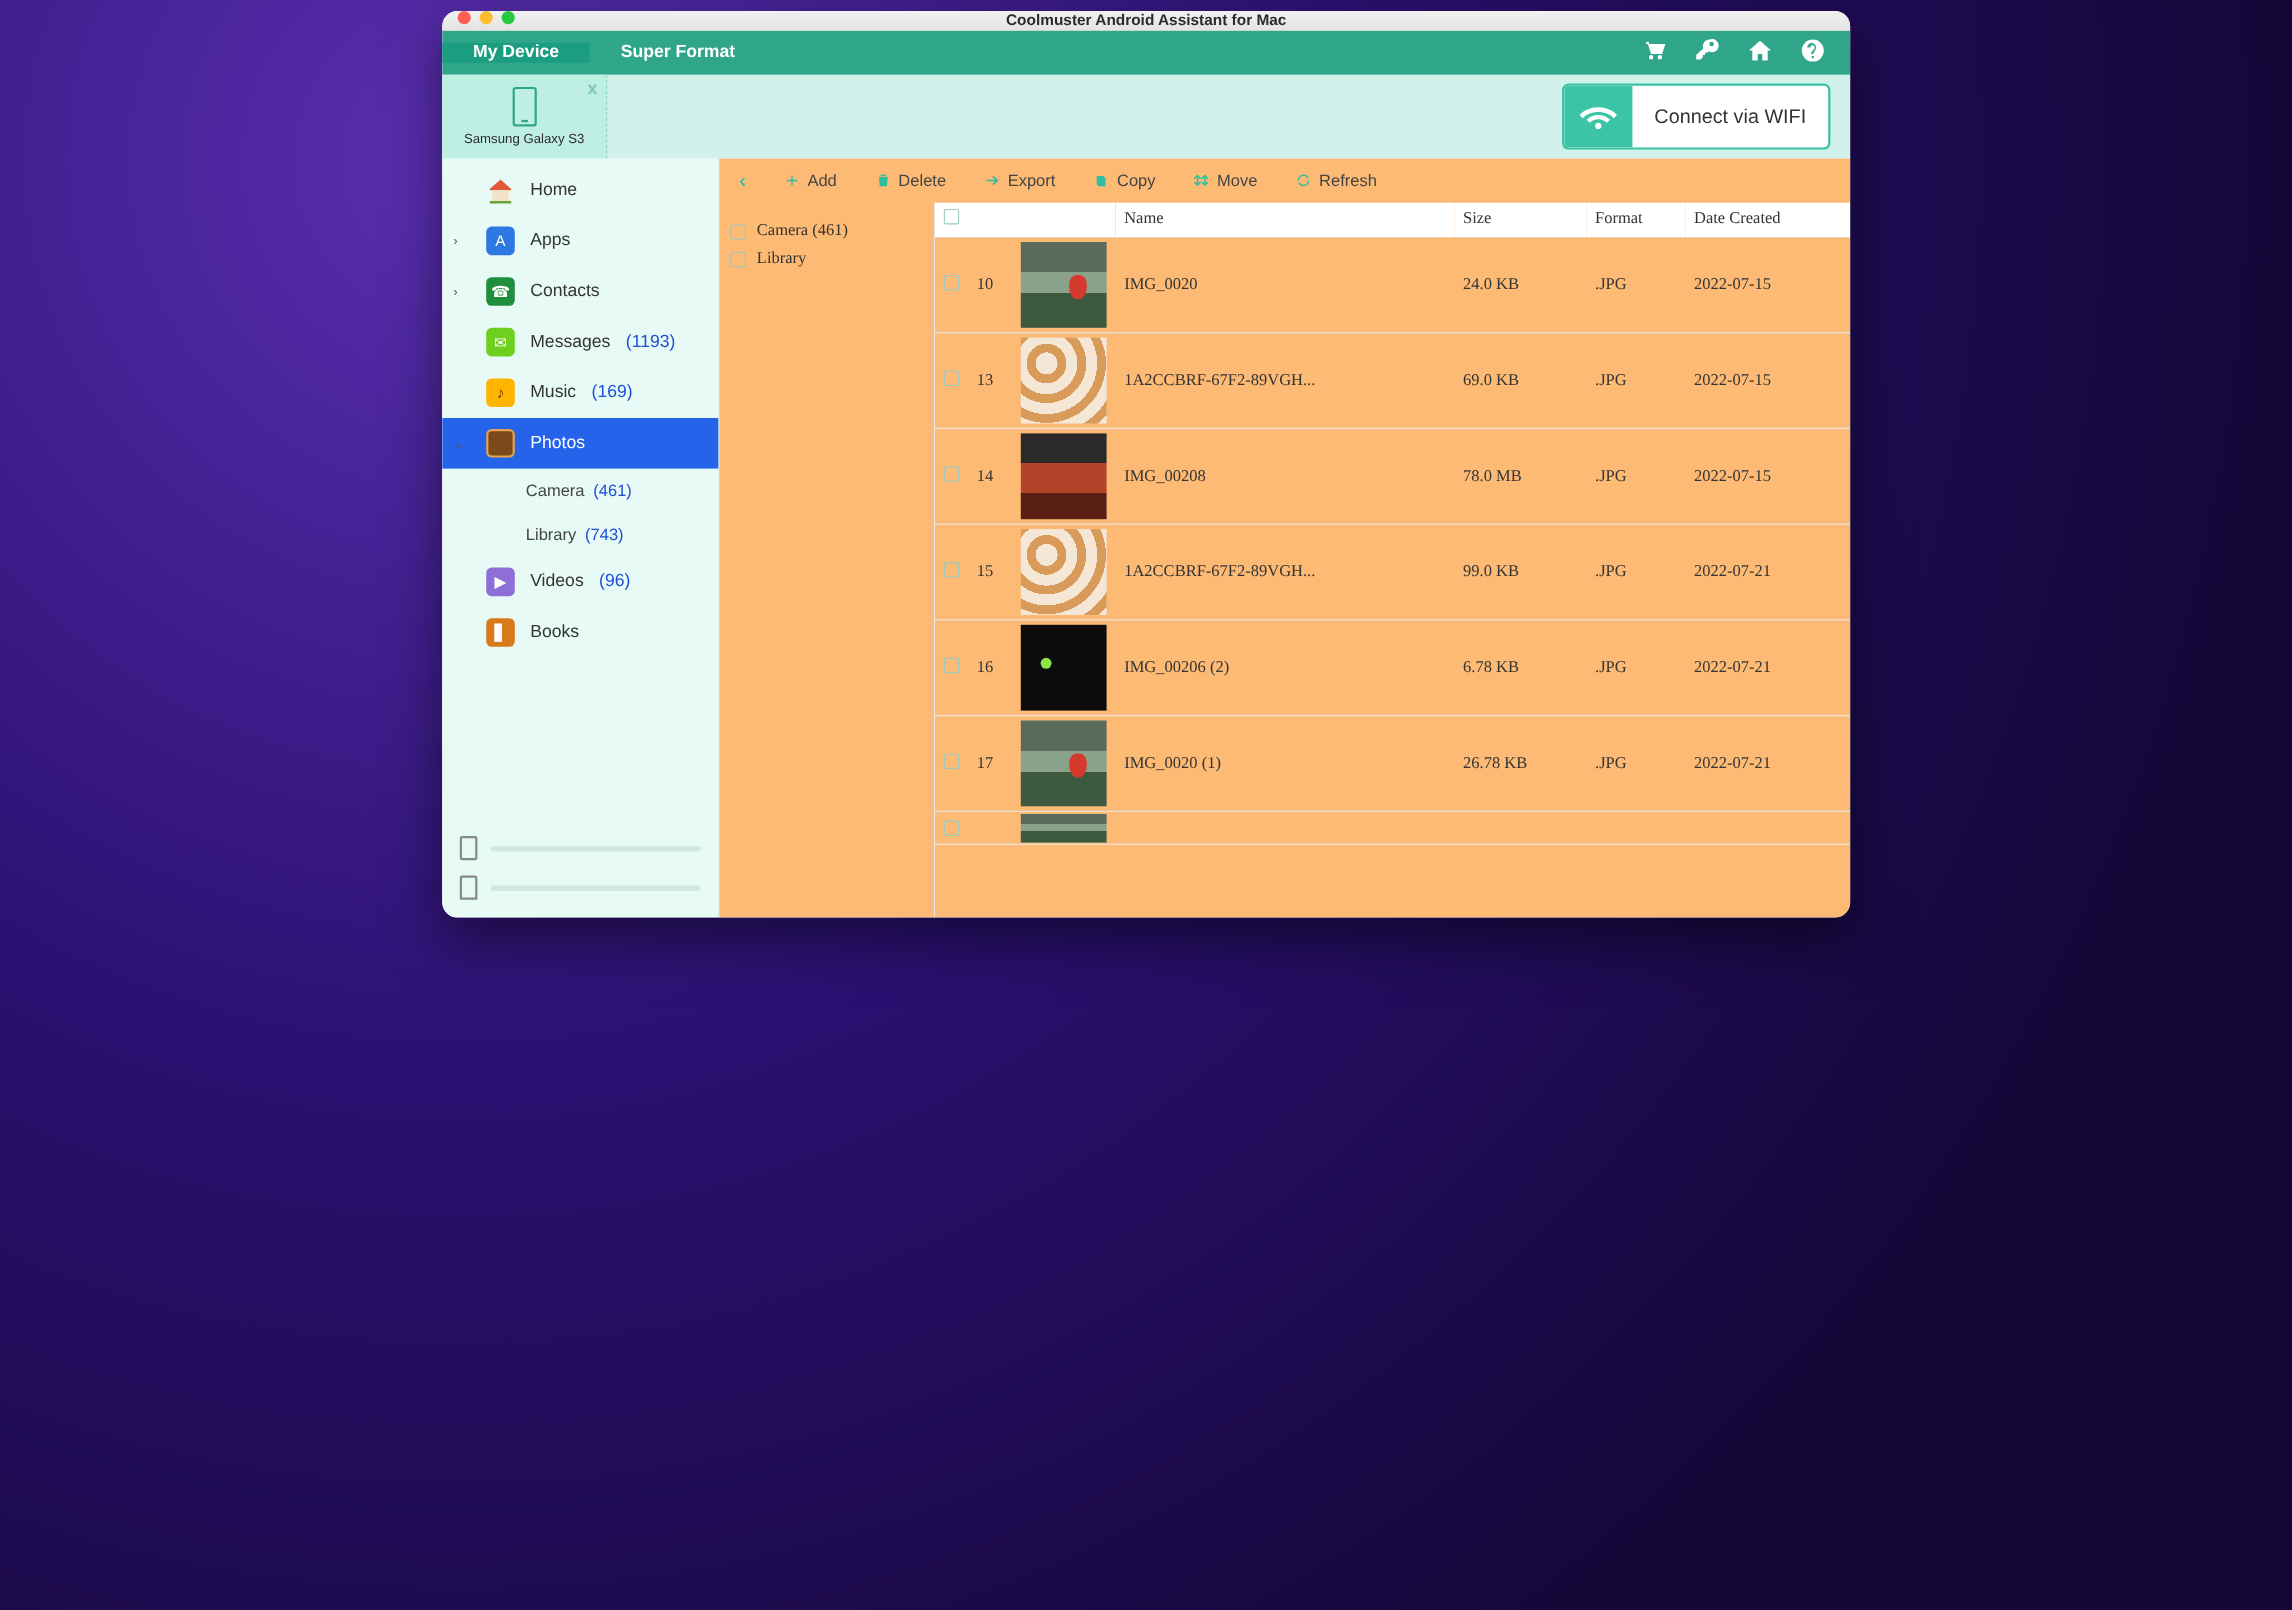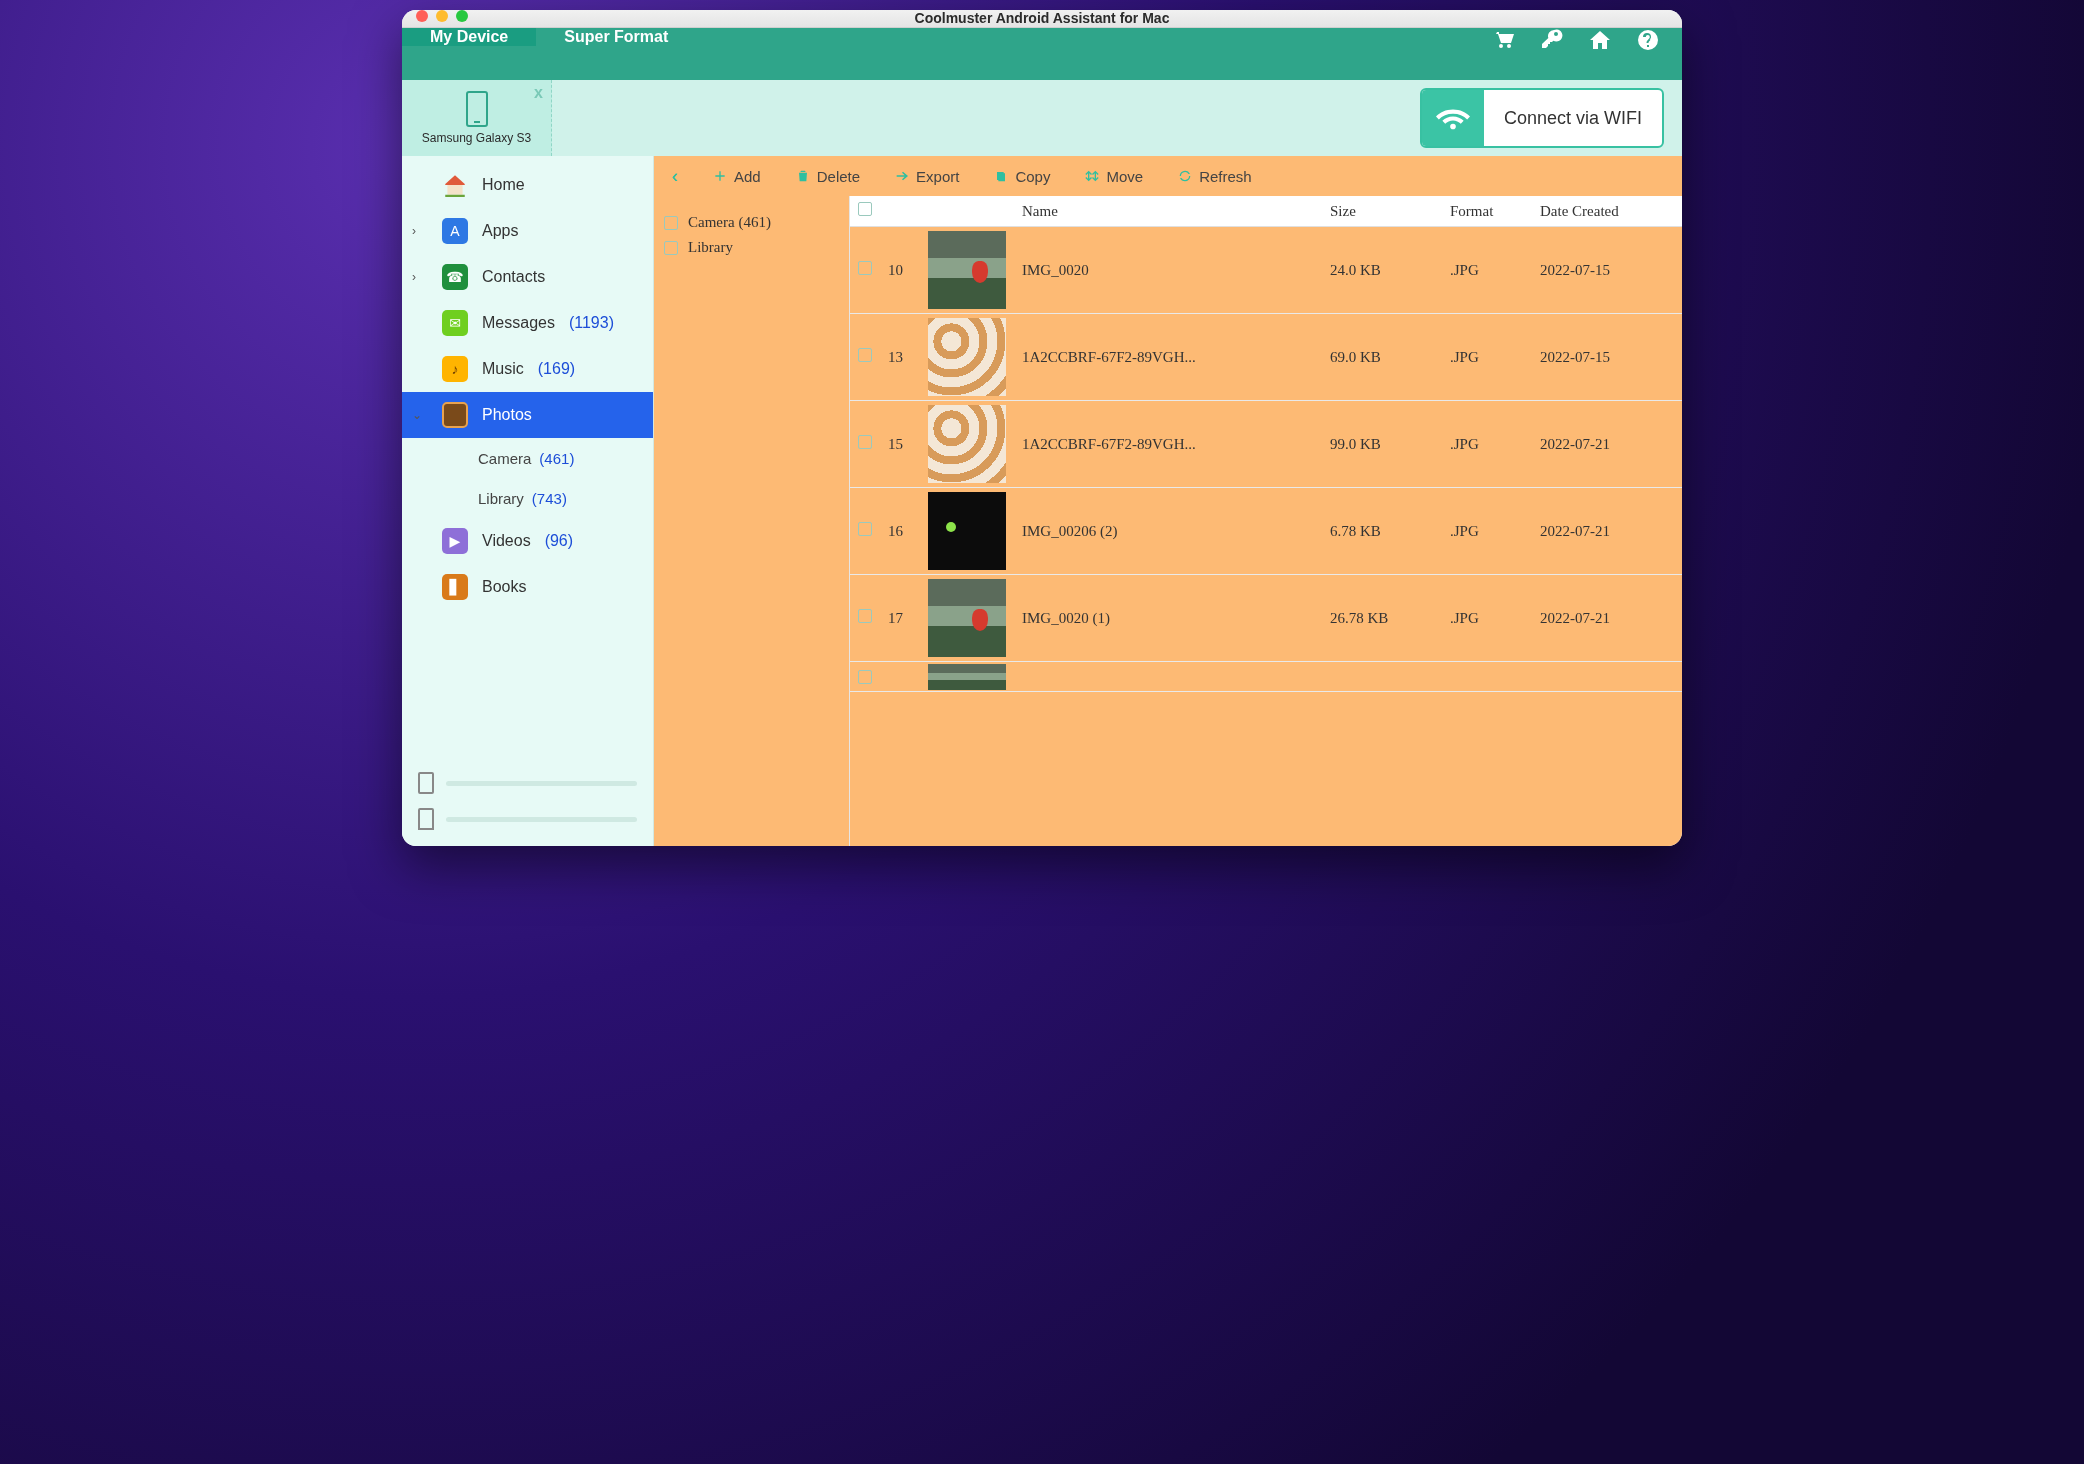--- a/index.html
+++ b/index.html
@@ -31,23 +31,23 @@
   .tl { width:12px; height:12px; border-radius:50%; }
   .tl.red { background:#ff5f57; }
   .tl.yellow { background:#febc2e; }
   .tl.green { background:#28c840; }
   .titlebar-title {
     position:absolute; left:0; right:0; text-align:center;
     font-size:14px; font-weight:600; color:#2b2b2b;
   }
   
   .topbar {
-    height: 52px;
+    height: 40px;
     background: #2fa58a;
-    display:flex; align-items:flex-start;
+    display:flex; align-items:center;
   }
   .tab {
     padding: 0 28px;
     display:flex; align-items:center;
     color:#fff; font-weight:700; font-size:16px;
     cursor:pointer;
   }
   .tab.active { background:#1a9d81; }
   .top-icons { margin-left:auto; display:flex; align-items:center; gap:24px; padding-right:22px; }
   .top-icons svg { width:24px; height:24px; fill:#fff; }
@@ -349,20 +349,31 @@
                   <td class="col-thumb">
                     <span class="thumb t-pump"></span>
                   </td>
                   <td>1A2CCBRF-67F2-89VGH...</td>
                   <td class="col-size">69.0 KB</td>
                   <td class="col-fmt">.JPG</td>
                   <td class="col-date">2022-07-15</td>
                 </tr>
                 <tr>
                   <td class="col-chk"><span class="chk"></span></td>
+                  <td class="col-idx">14</td>
+                  <td class="col-thumb">
+                    <span class="thumb t-sky"></span>
+                  </td>
+                  <td>IMG_00208</td>
+                  <td class="col-size">78.0 MB</td>
+                  <td class="col-fmt">.JPG</td>
+                  <td class="col-date">2022-07-15</td>
+                </tr>
+                <tr>
+                  <td class="col-chk"><span class="chk"></span></td>
                   <td class="col-idx">15</td>
                   <td class="col-thumb">
                     <span class="thumb t-pump"></span>
                   </td>
                   <td>1A2CCBRF-67F2-89VGH...</td>
                   <td class="col-size">99.0 KB</td>
                   <td class="col-fmt">.JPG</td>
                   <td class="col-date">2022-07-21</td>
                 </tr>
                 <tr>

